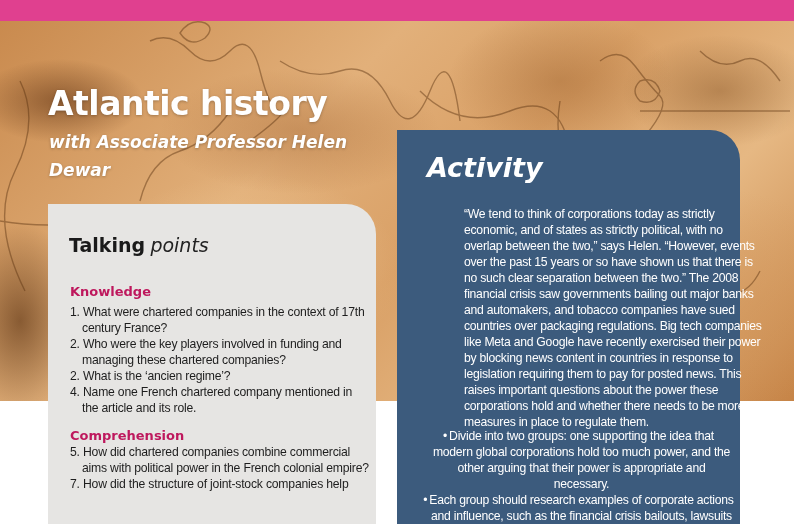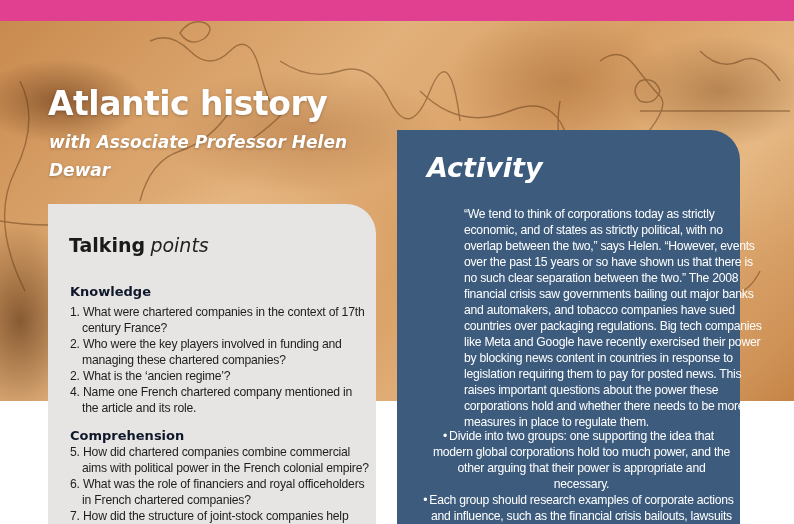--- a/index.html
+++ b/index.html
@@ -37,21 +37,21 @@
 
   .talk-card {
     position: absolute; left: 48px; top: 204px; width: 328px; height: 330px;
     background: #e6e5e3; border-radius: 0 30px 0 0;
   }
   .talk-title { position: absolute; left: 21px; top: 30px; font-size: 19px; color: #1a1a1a; }
   .talk-title .bold { font-family: "DejaVu Sans", sans-serif; font-weight: 900; }
   .talk-title .light { font-family: "DejaVu Sans", sans-serif; font-style: italic; font-weight: 200; color: #222; }
   .section-head {
     position: absolute; left: 22px;
-    font-family: "DejaVu Sans", sans-serif; font-weight: 900; font-size: 13px; color: #0f172a;
+    font-family: "DejaVu Sans", sans-serif; font-weight: 900; font-size: 13px; color: #be185d;
   }
   .qlist { position: absolute; left: 22px; width: 300px; list-style: none; }
   .qlist li {
     font-family: "Liberation Sans", sans-serif; font-size: 12.2px; line-height: 16px;
     color: #1e1e1e; padding-left: 12px; text-indent: -12px; letter-spacing: -0.2px;
   }
 
   .act-card {
     position: absolute; left: 397px; top: 130px; width: 343px; height: 400px;
     background: #3c5b7d; border-radius: 0 30px 0 0;
@@ -109,21 +109,20 @@
   <ul class="qlist" style="top:100px;">
     <li>1. What were chartered companies in the context of 17th century France?</li>
     <li>2. Who were the key players involved in funding and managing these chartered companies?</li>
     <li>2. What is the ‘ancien regime’?</li>
     <li>4. Name one French chartered company mentioned in the article and its role.</li>
   </ul>
 
   <div class="section-head" style="top:224px;">Comprehension</div>
   <ul class="qlist" style="top:240px;">
     <li>5. How did chartered companies combine commercial aims with political power in the French colonial empire?</li>
-    <li>6. What was the role of financiers and royal officeholders in French chartered companies?</li>
     <li>7. How did the structure of joint-stock companies help</li>
   </ul>
 </div>
 
 <div class="act-card">
   <div class="act-title">Activity</div>
   <p class="act-para">“We tend to think of corporations today as strictly economic, and of states as strictly political, with no overlap between the two,” says Helen. “However, events over the past 15 years or so have shown us that there is no such clear separation between the two.” The 2008 financial crisis saw governments bailing out major banks and automakers, and tobacco companies have sued countries over packaging regulations. Big tech companies like Meta and Google have recently exercised their power by blocking news content in countries in response to legislation requiring them to pay for posted news. This raises important questions about the power these corporations hold and whether there needs to be more measures in place to regulate them.</p>
   <ul class="act-list">
     <li><span class="bullet">•</span><span>Divide into two groups: one supporting the idea that modern global corporations hold too much power, and the other arguing that their power is appropriate and necessary.</span></li>
     <li><span class="bullet">•</span><span>Each group should research examples of corporate actions and influence, such as the financial crisis bailouts, lawsuits by tobacco companies, and the recent actions of big tech</span></li>

